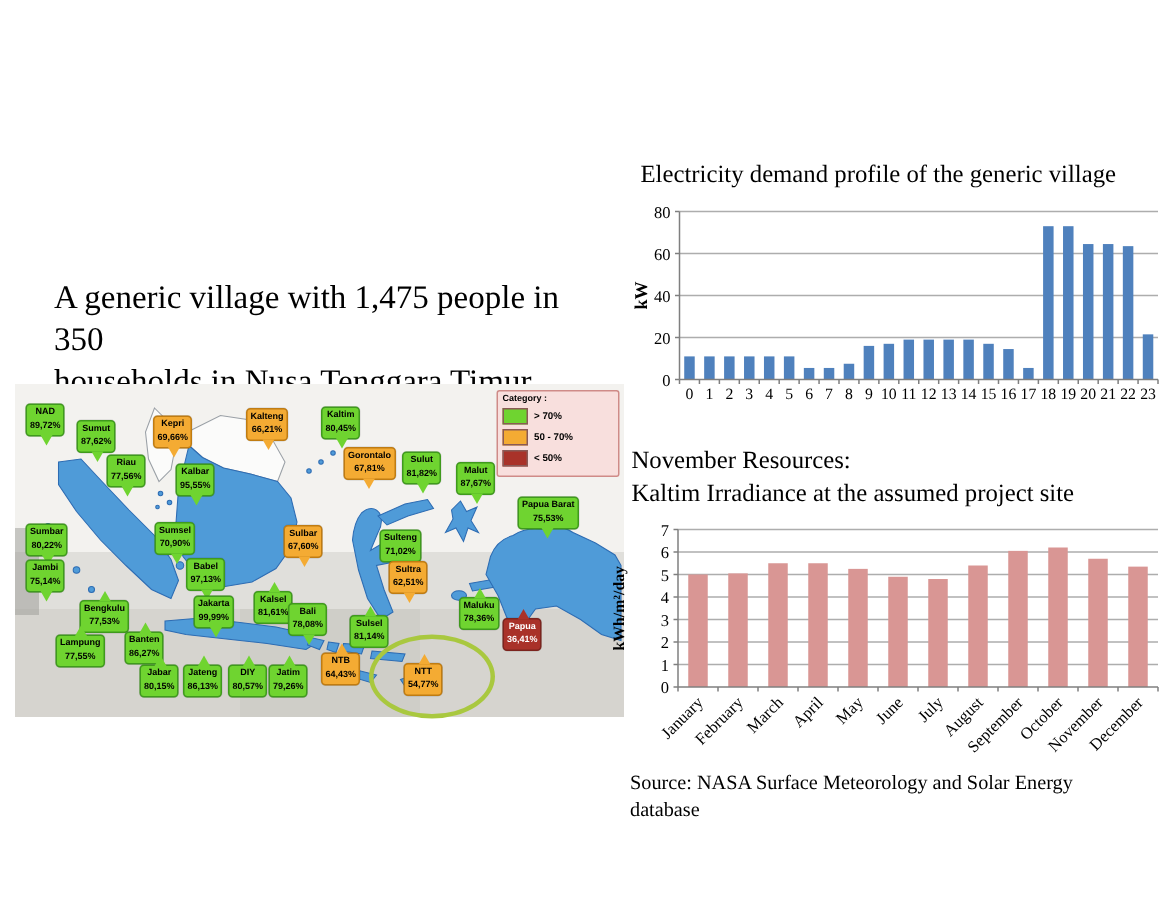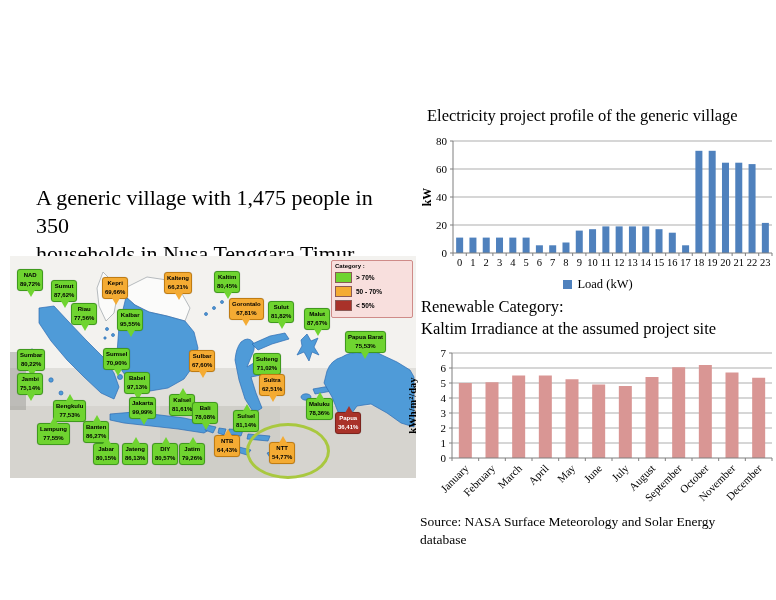--- a/index.html
+++ b/index.html
@@ -275,21 +275,21 @@
             <span class="ml-label">50 - 70%</span>
           </div>
           <div class="ml-row">
             <span class="ml-swatch" style="background: rgb(169, 50, 41);"></span>
             <span class="ml-label">&lt; 50%</span>
           </div>
         </div>
     </div>
   </div>
 
-  <div class="chart-title">Electricity project profile of the generic village</div>
+  <div class="chart-title">Electricity demand profile of the generic village</div>
   <svg id="elec-svg" class="elec-svg" width="356" height="150" viewBox="0 0 356 150">
       <line x1="30" y1="126" x2="33" y2="126" stroke="#7f7f7f"></line>
       <text x="27" y="130" text-anchor="end" font-size="11">0</text>
       <line x1="33" y1="98" x2="352" y2="98" stroke="#adadad" stroke-width="1"></line>
       <line x1="30" y1="98" x2="33" y2="98" stroke="#7f7f7f"></line>
       <text x="27" y="102" text-anchor="end" font-size="11">20</text>
       <line x1="33" y1="70" x2="352" y2="70" stroke="#adadad" stroke-width="1"></line>
       <line x1="30" y1="70" x2="33" y2="70" stroke="#7f7f7f"></line>
       <text x="27" y="74" text-anchor="end" font-size="11">40</text>
       <line x1="33" y1="42" x2="352" y2="42" stroke="#adadad" stroke-width="1"></line>
@@ -368,27 +368,23 @@
       <text x="305.47916666666663" y="139" text-anchor="middle" font-size="10.5">20</text>
       <line x1="312.125" y1="126" x2="312.125" y2="129" stroke="#7f7f7f"></line>
       <text x="318.7708333333333" y="139" text-anchor="middle" font-size="10.5">21</text>
       <line x1="325.41666666666663" y1="126" x2="325.41666666666663" y2="129" stroke="#7f7f7f"></line>
       <text x="332.06249999999994" y="139" text-anchor="middle" font-size="10.5">22</text>
       <line x1="338.7083333333333" y1="126" x2="338.7083333333333" y2="129" stroke="#7f7f7f"></line>
       <text x="345.35416666666663" y="139" text-anchor="middle" font-size="10.5">23</text>
       <line x1="352" y1="126" x2="352" y2="129" stroke="#7f7f7f"></line>
       <text x="11" y="70" text-anchor="middle" font-size="12" font-weight="bold" transform="rotate(-90 11 70)">kW</text>
     </svg>
-  <div class="legend-row">
-    <span id="elec-swatch" class="legend-swatch" style="background: rgb(79, 129, 189);"></span>
-    <span>Load (kW)</span>
-  </div>
 
   <div class="renew-title">
-    <div>Renewable Category:</div>
+    <div>November Resources:</div>
     <div>Kaltim Irradiance at the assumed project site</div>
   </div>
   <svg id="solar-svg" class="solar-svg" width="370" height="170" viewBox="0 0 370 170">
       <line x1="43" y1="116" x2="46" y2="116" stroke="#7f7f7f"></line>
       <text x="40" y="120" text-anchor="end" font-size="11">0</text>
       <line x1="46" y1="101" x2="366" y2="101" stroke="#adadad" stroke-width="1"></line>
       <line x1="43" y1="101" x2="46" y2="101" stroke="#7f7f7f"></line>
       <text x="40" y="105" text-anchor="end" font-size="11">1</text>
       <line x1="46" y1="86" x2="366" y2="86" stroke="#adadad" stroke-width="1"></line>
       <line x1="43" y1="86" x2="46" y2="86" stroke="#7f7f7f"></line>

